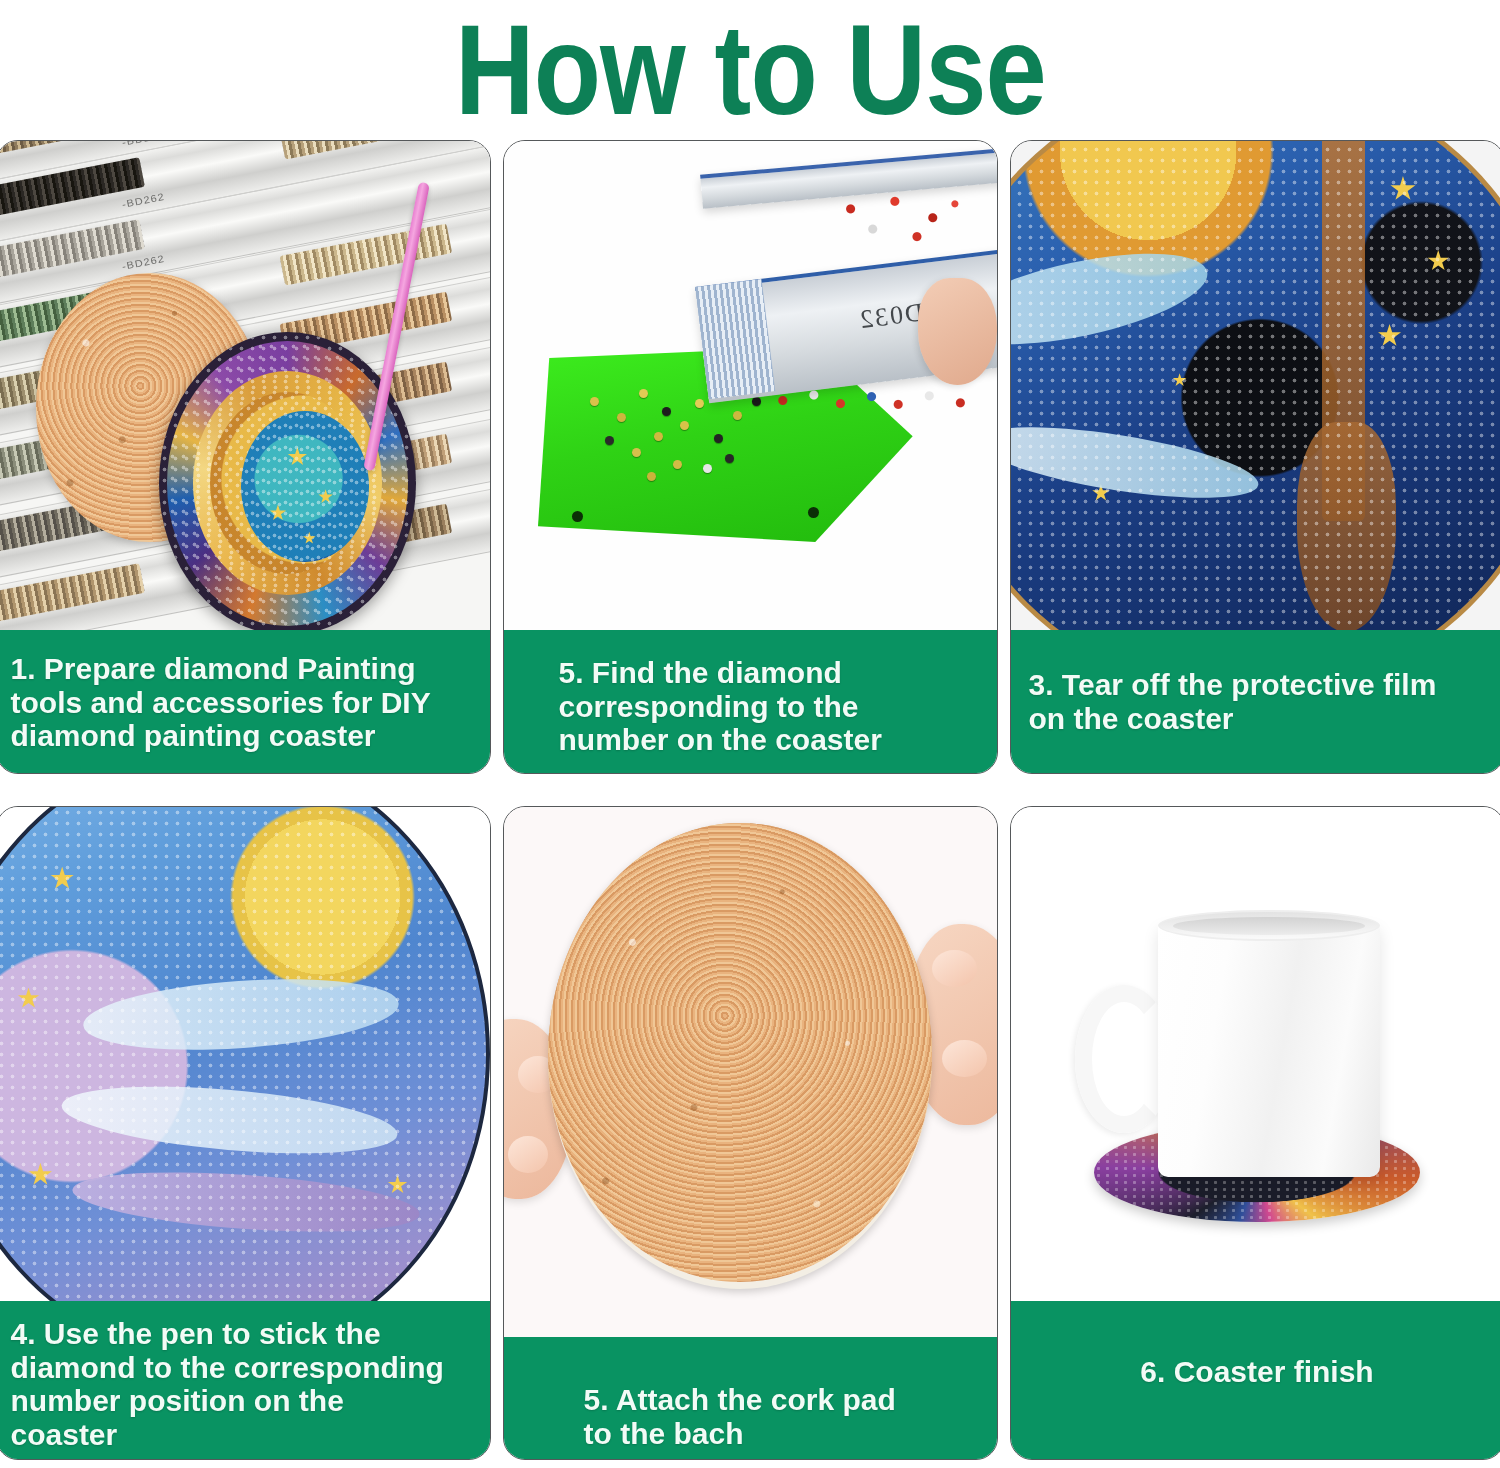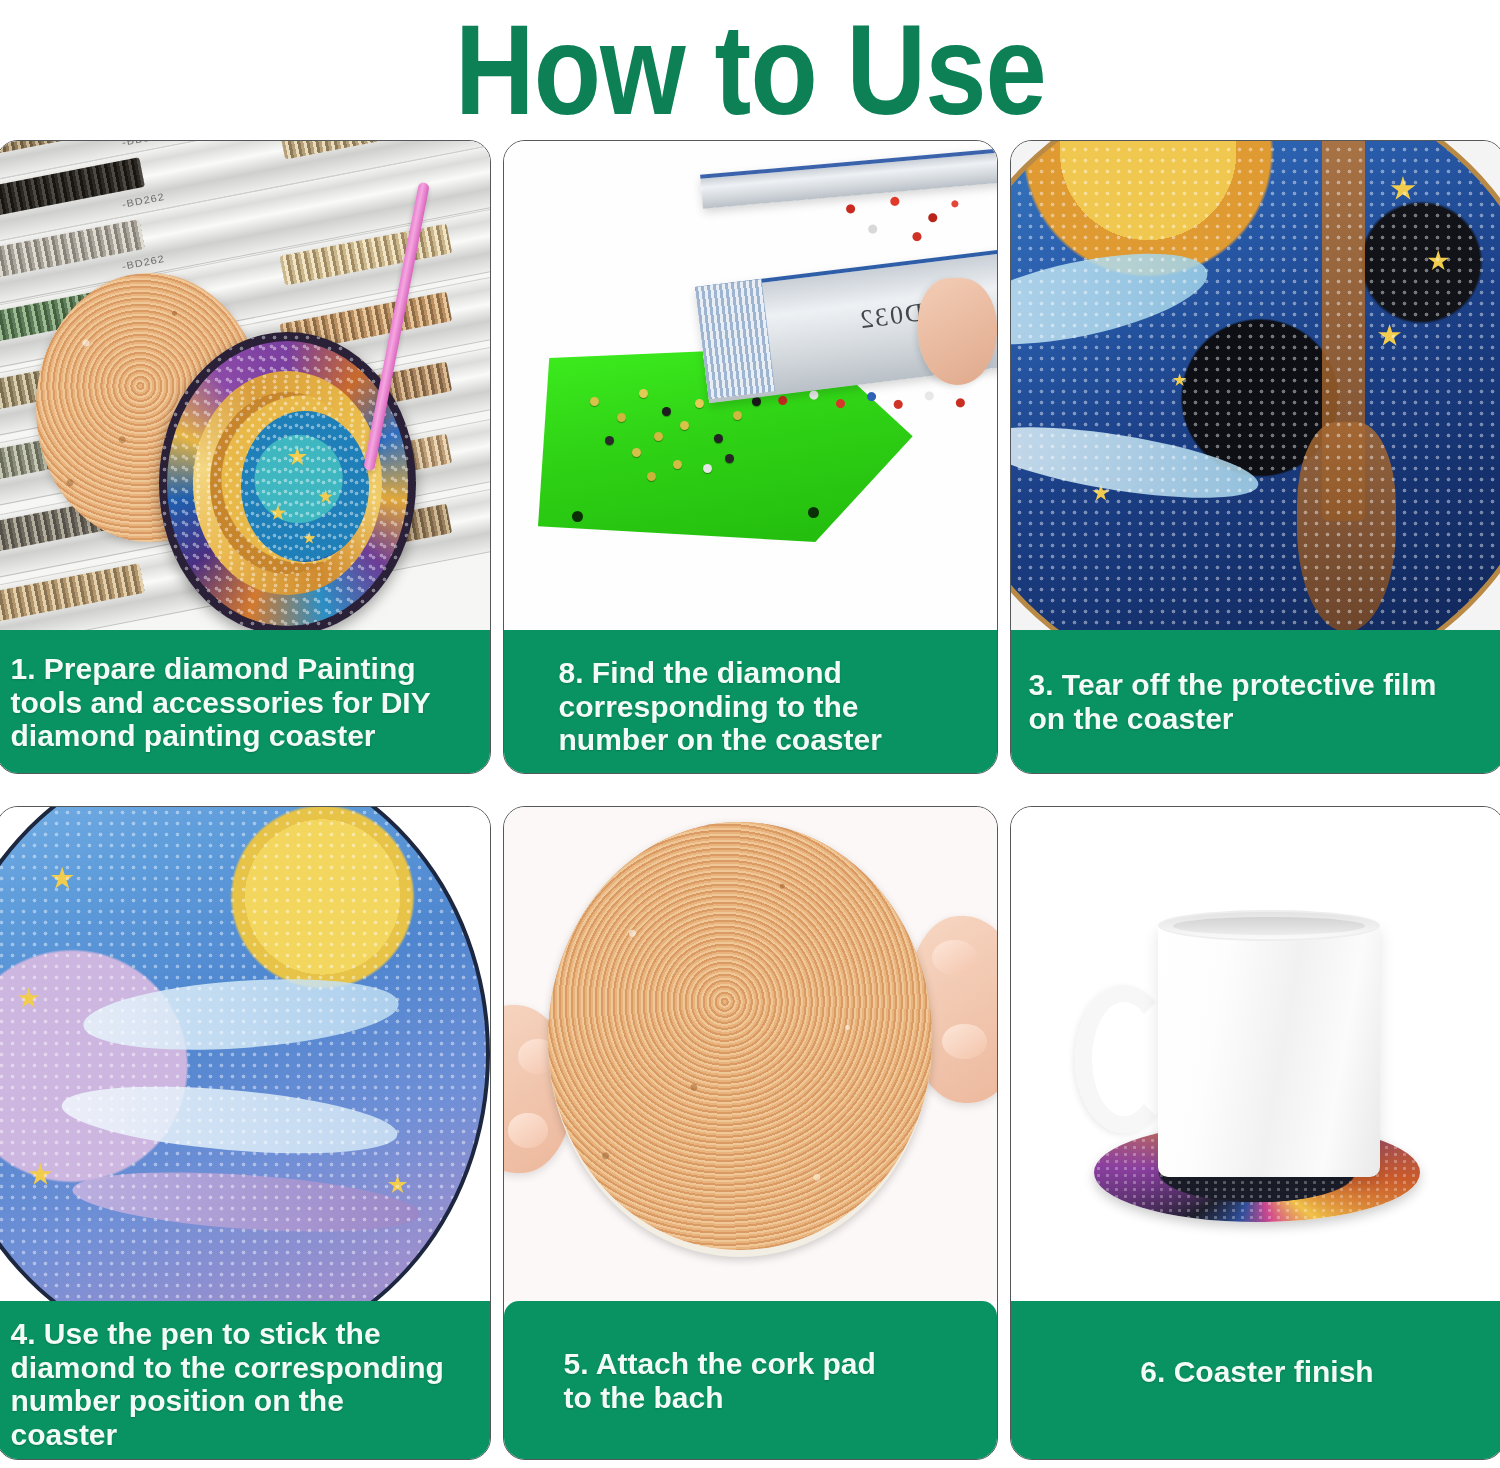--- a/index.html
+++ b/index.html
@@ -70,21 +70,21 @@
     font-weight: bold;
     line-height: 1.12;
     padding: 18px 14px 20px 14px;
     white-space: pre-line;
     text-shadow: 0 1px 2px rgba(0,0,0,0.18);
   }
   .caption.cap-h1 { height: 143px; padding-top: 22px; }
   .caption.cap-h2 { height: 143px; padding-top: 26px; padding-left: 55px; }
   .caption.cap-h3 { height: 143px; padding-top: 38px; padding-left: 18px; }
   .caption.cap-h4 { height: 158px; padding-top: 16px; }
-  .caption.cap-h5 { height: 158px; padding-top: 46px; padding-left: 60px; border-radius: 15px; }
+  .caption.cap-h5 { height: 122px; padding-top: 46px; padding-left: 80px; }
   .caption.cap-h6 { height: 158px; padding-top: 54px; text-align: center; }
 
   
   .p1 { background:#f6f6f4; }
   .bagstrip {
     position: absolute;
     left: -14%;
     width: 132%;
     height: 62px;
     transform-origin: left center;
@@ -472,21 +472,21 @@
              radial-gradient(circle at 74% 38%, #e8e8e8 0 4px, transparent 5px),
              radial-gradient(circle at 88% 56%, #c92e22 0 4px, transparent 5px);"></div>
 
       <div class="bag">
         <div class="zip"></div>
         <div class="code">16  BD032</div>
       </div>
 
       <div class="finger"></div>
     </div>
-    <div class="caption cap-h2">8. Find the diamond
+    <div class="caption cap-h2">5. Find the diamond
 corresponding to the
 number on the coaster</div>
   </div>
 
   <div class="panel">
     <div class="photo" style="background:#f4f4f4;">
       <div class="macro macro3 dotted">
         <div class="star" style="left:73%; top:16%; width:26px; height:26px;"></div>
         <div class="star" style="left:79%; top:28%; width:22px; height:22px;"></div>
         <div class="star" style="left:71%; top:40%; width:24px; height:24px;"></div>

